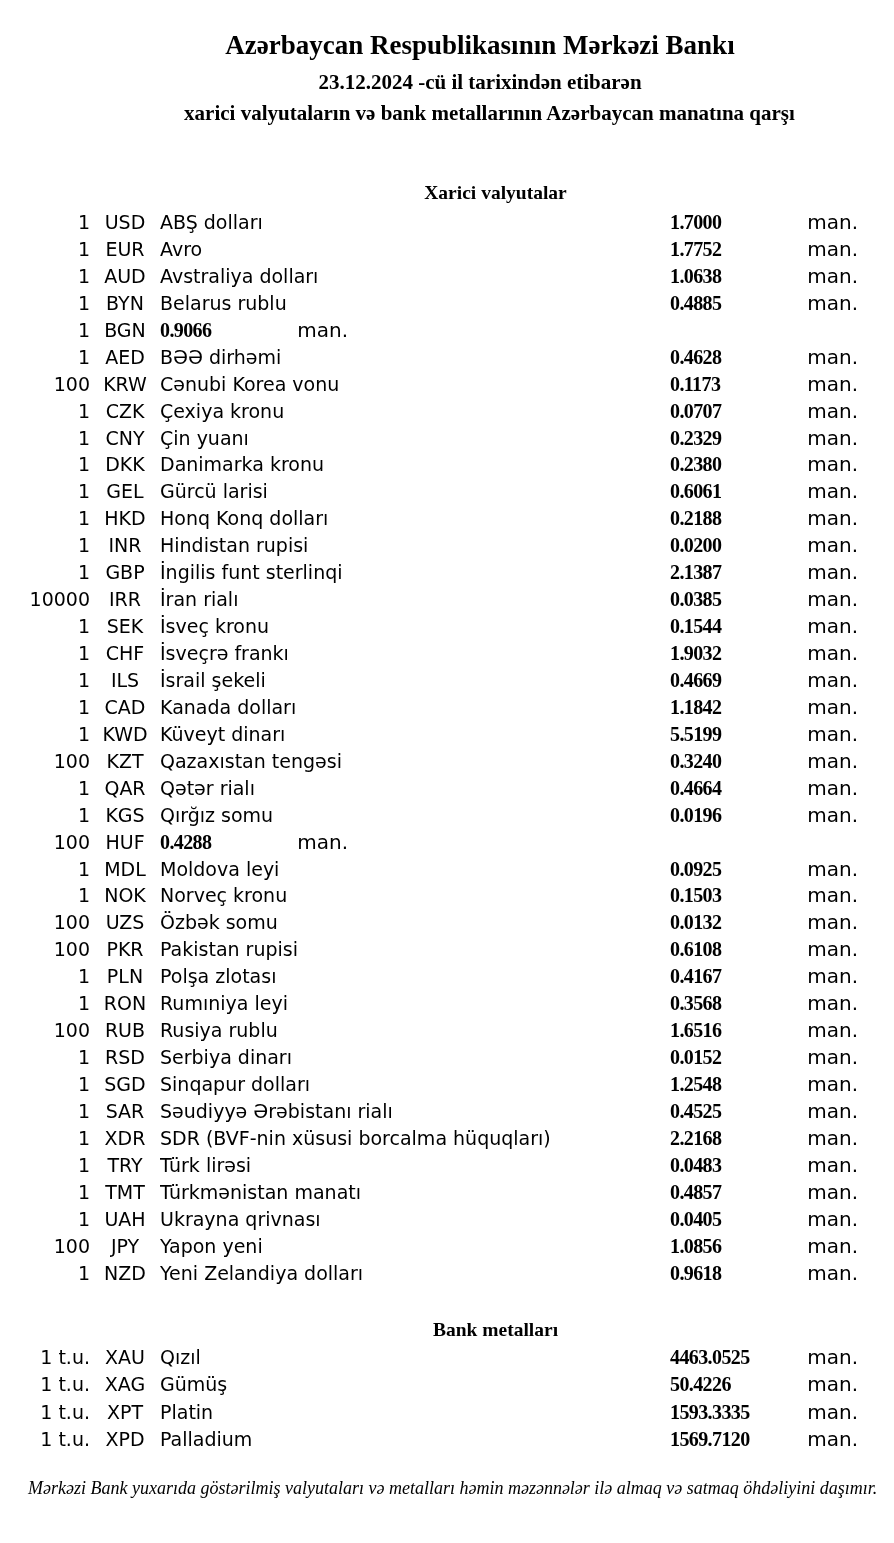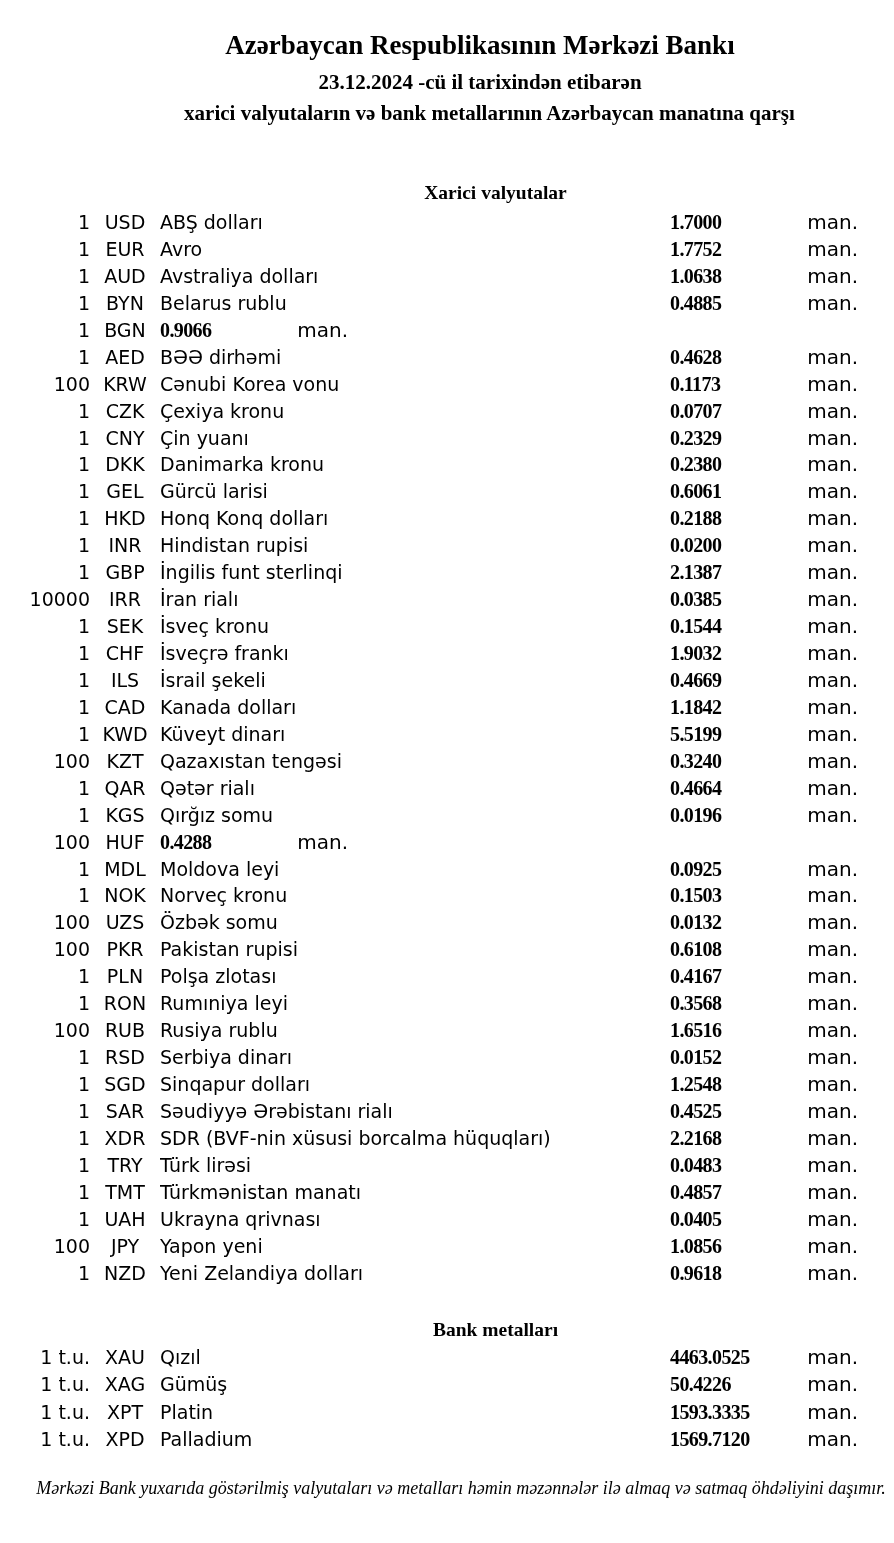--- a/index.html
+++ b/index.html
@@ -56,21 +56,21 @@
   }
   .cell-unit { width: 55px; margin-left: 13px; text-align: right; font-size: 20px; }
 
   .doc-footer {
     position: absolute;
     top: 1477px;
     left: 0;
     width: 894px;
     box-sizing: border-box;
     padding-left: 28px;
-    text-align: center;
+    text-align: left;
     font-family: "Liberation Serif", serif;
     font-style: italic;
     font-size: 18px;
     line-height: 22px;
     white-space: nowrap;
   }
 </style>
 </head>
 <body>
 

